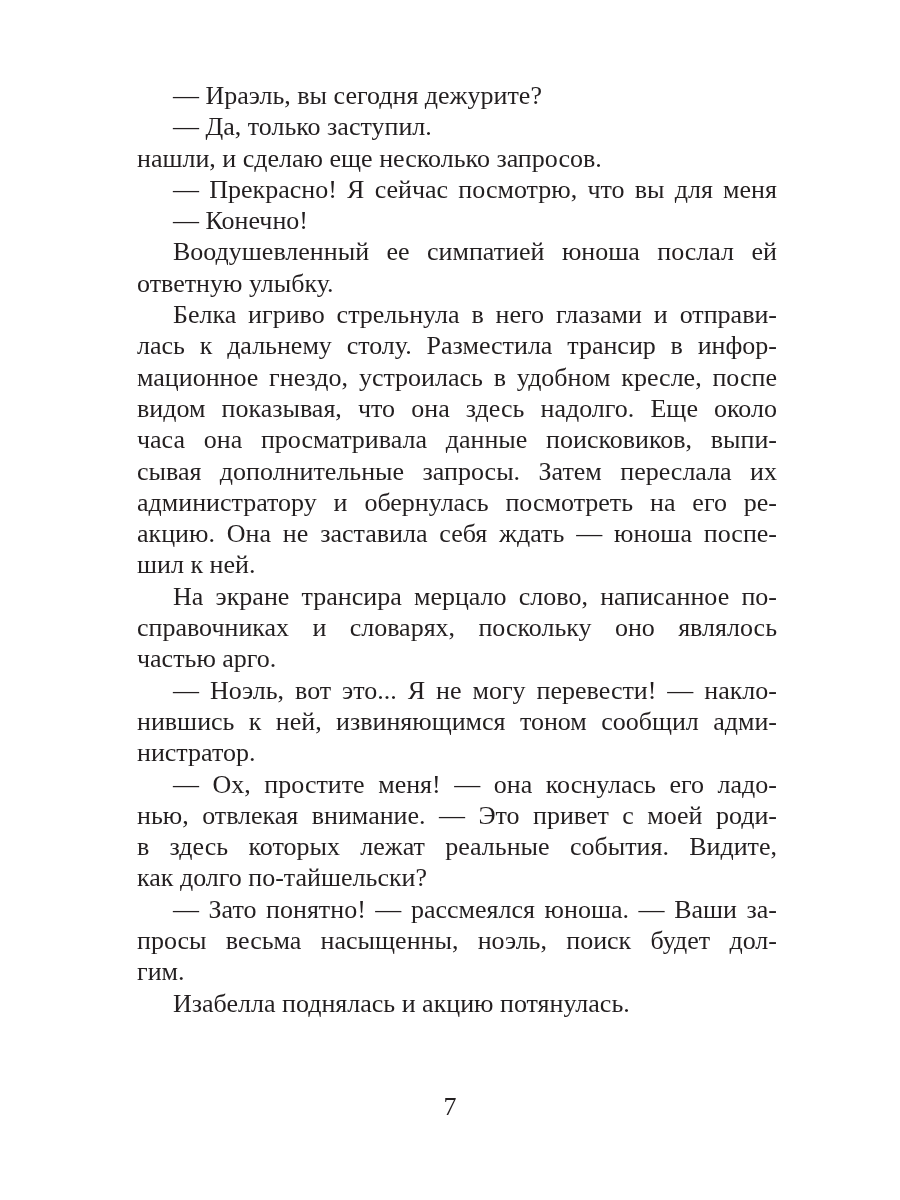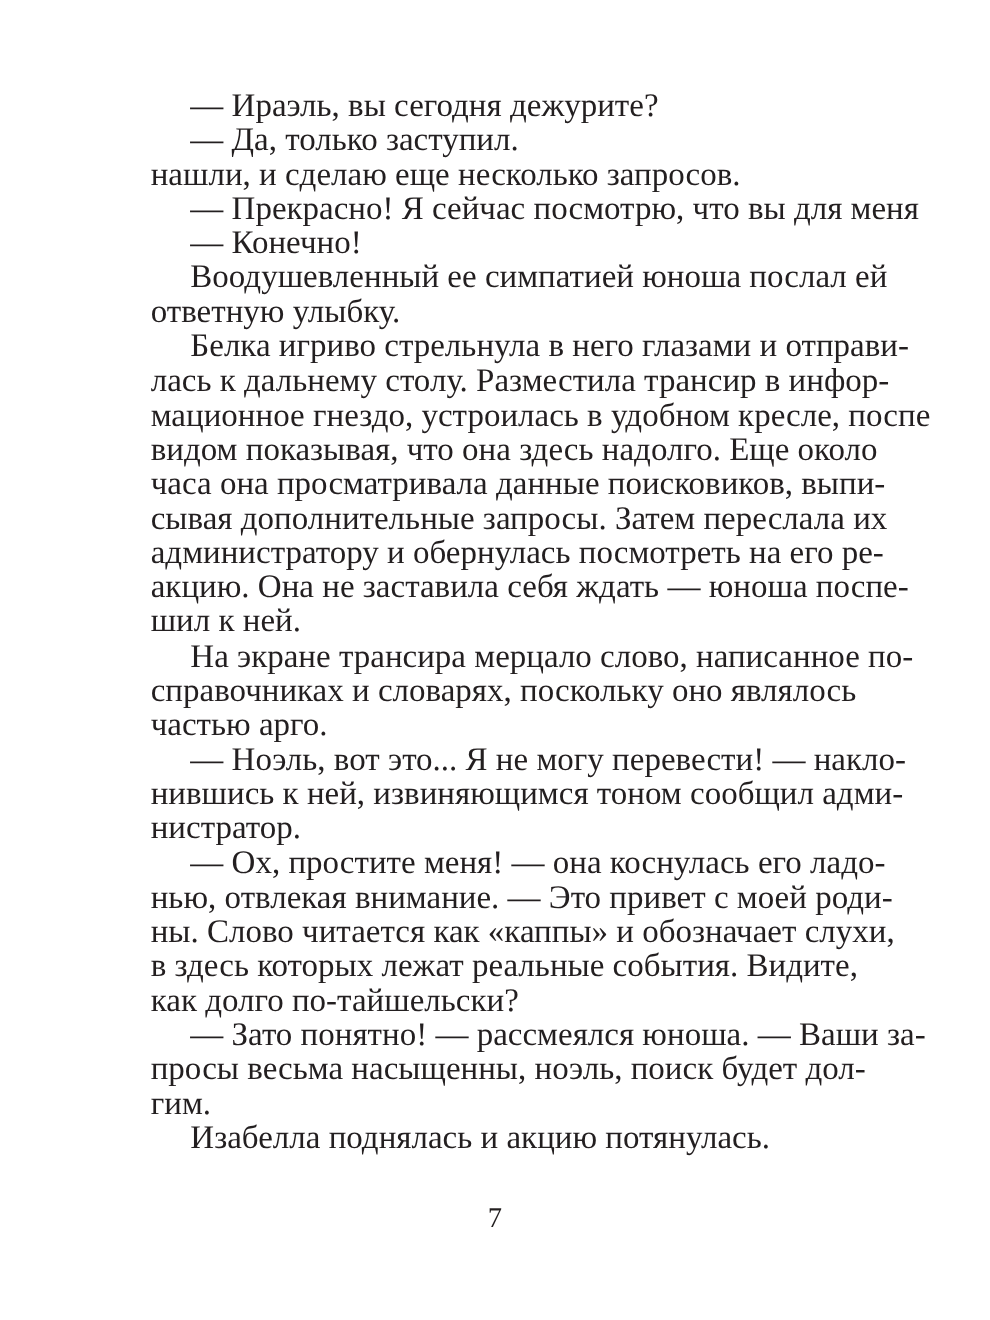--- a/index.html
+++ b/index.html
@@ -3,21 +3,21 @@
 <meta charset="utf-8">
 <style>
   html, body { margin: 0; padding: 0; background: #ffffff; }
   body { width: 900px; height: 1200px; position: relative; overflow: hidden; }
   .page {
     position: absolute; left: 0; top: 0; width: 900px; height: 1200px; background: #ffffff;
   }
   .text-block {
     position: absolute; left: 137px; top: 80px; width: 640px;
     font-family: "Liberation Serif", "DejaVu Serif", serif;
-    font-size: 30px; line-height: 31.3px; color: #231f20;
+    font-size: 26px; line-height: 31.3px; color: #231f20;
   }
   .line {
     display: block; height: 31.3px; white-space: nowrap;
     text-align: justify; text-align-last: justify;
   }
   .line.indent { padding-left: 36px; }
   .line.last { text-align-last: left; }
   .page-number {
     position: absolute; left: 0; width: 900px; top: 1092px; text-align: center;
     font-family: "Liberation Serif", "DejaVu Serif", serif;
@@ -46,21 +46,20 @@
       <span class="line">акцию. Она не заставила себя ждать — юноша поспе-</span>
       <span class="line last">шил к ней.</span>
       <span class="line indent">На экране трансира мерцало слово, написанное по-</span>
       <span class="line">справочниках и словарях, поскольку оно являлось</span>
       <span class="line last">частью арго.</span>
       <span class="line indent">— Ноэль, вот это... Я не могу перевести! — накло-</span>
       <span class="line">нившись к ней, извиняющимся тоном сообщил адми-</span>
       <span class="line last">нистратор.</span>
       <span class="line indent">— Ох, простите меня! — она коснулась его ладо-</span>
       <span class="line">нью, отвлекая внимание. — Это привет с моей роди-</span>
-      <span class="line">ны. Слово читается как «каппы» и обозначает слухи,</span>
       <span class="line">в здесь которых лежат реальные события. Видите,</span>
       <span class="line last">как долго по-тайшельски?</span>
       <span class="line indent">— Зато понятно! — рассмеялся юноша. — Ваши за-</span>
       <span class="line">просы весьма насыщенны, ноэль, поиск будет дол-</span>
       <span class="line last">гим.</span>
       <span class="line indent last">Изабелла поднялась и акцию потянулась.</span>
     </div>
   <div class="page-number">7</div>
 </div>
 

